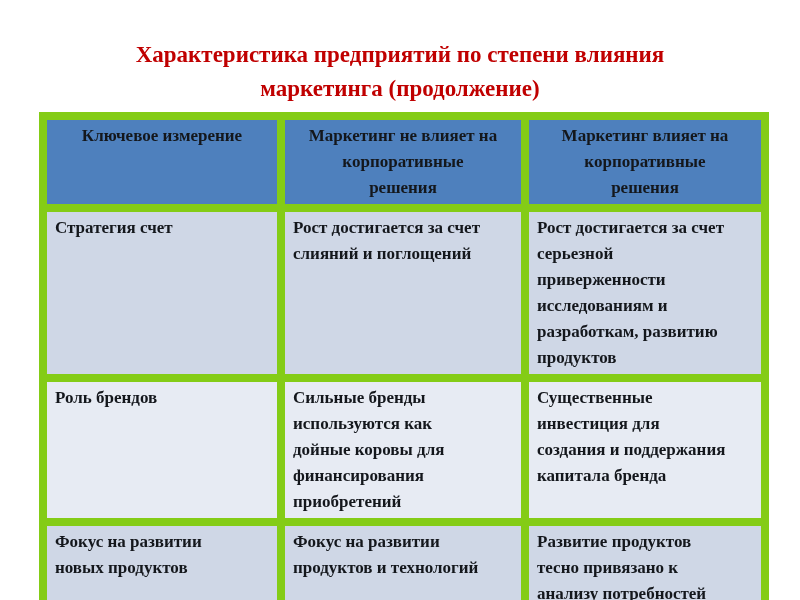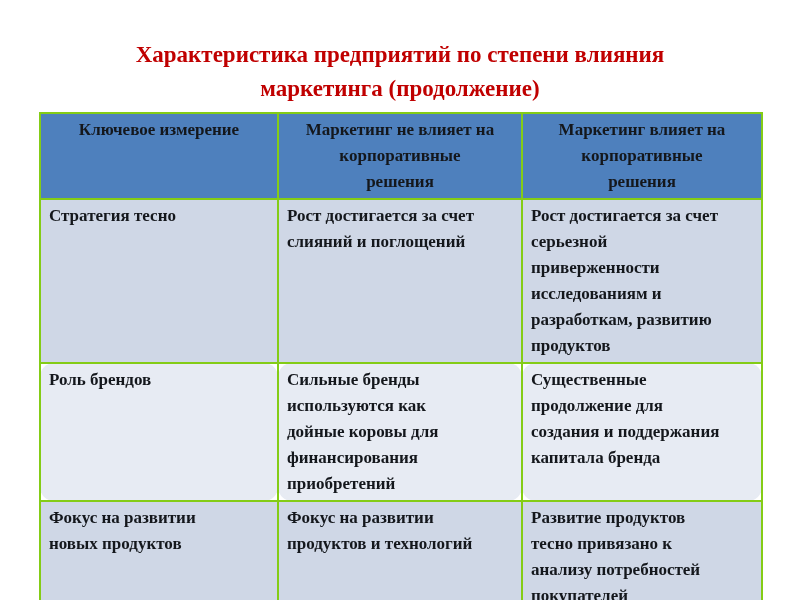--- a/index.html
+++ b/index.html
@@ -32,21 +32,21 @@
   }
   table.cmp {
     position: absolute;
     left: 39px;
     top: 112px;
     width: 722px;
     border-collapse: collapse;
     table-layout: fixed;
   }
   table.cmp th, table.cmp td {
-    border: 2px solid #84cc16;
+    border: 8px solid #84cc16;
     vertical-align: top;
     font-weight: bold;
     font-size: 17px;
     line-height: 26px;
     padding: 3px 8px;
     white-space: pre-line;
     color: #14171c;
     overflow: hidden;
   }
   table.cmp th {
@@ -82,39 +82,39 @@
         <th>Маркетинг не влияет на
 корпоративные
 решения</th>
         <th>Маркетинг влияет на
 корпоративные
 решения</th>
       </tr>
     </thead>
     <tbody>
       <tr class="band-dark r1">
-        <td class="key">Стратегия тесно</td>
+        <td class="key">Стратегия счет</td>
         <td>Рост достигается за счет
 слияний и поглощений</td>
         <td>Рост достигается за счет
 серьезной
 приверженности
 исследованиям и
 разработкам, развитию
 продуктов</td>
       </tr>
       <tr class="band-light r2">
         <td class="key">Роль брендов</td>
         <td>Сильные бренды
 используются как
 дойные коровы для
 финансирования
 приобретений</td>
         <td>Существенные
-продолжение для
+инвестиция для
 создания и поддержания
 капитала бренда</td>
       </tr>
       <tr class="band-dark r3">
         <td class="key">Фокус на развитии
 новых продуктов</td>
         <td>Фокус на развитии
 продуктов и технологий</td>
         <td>Развитие продуктов
 тесно привязано к

